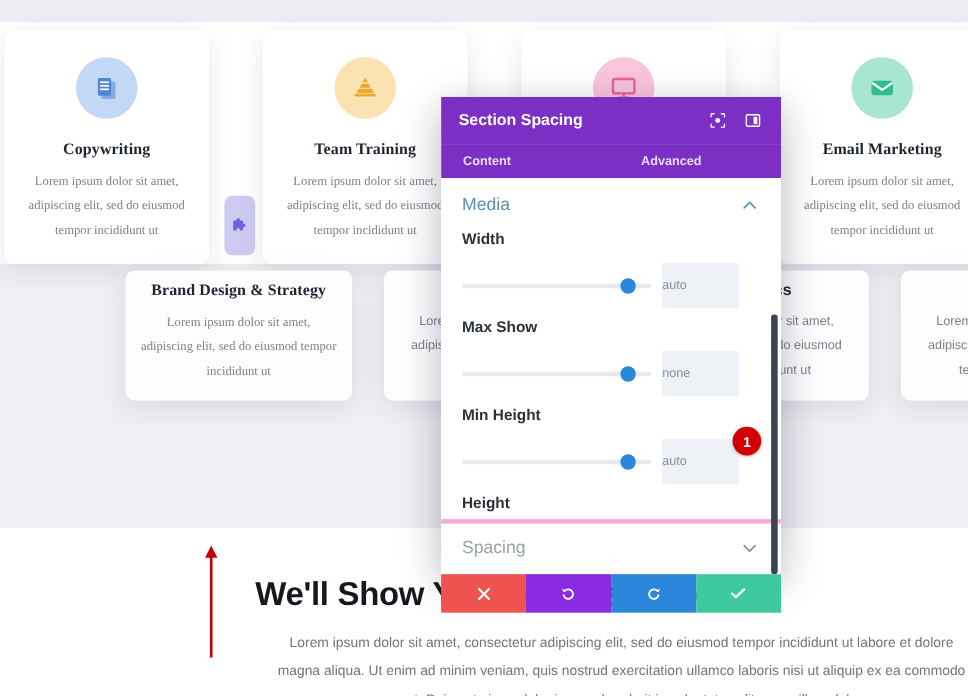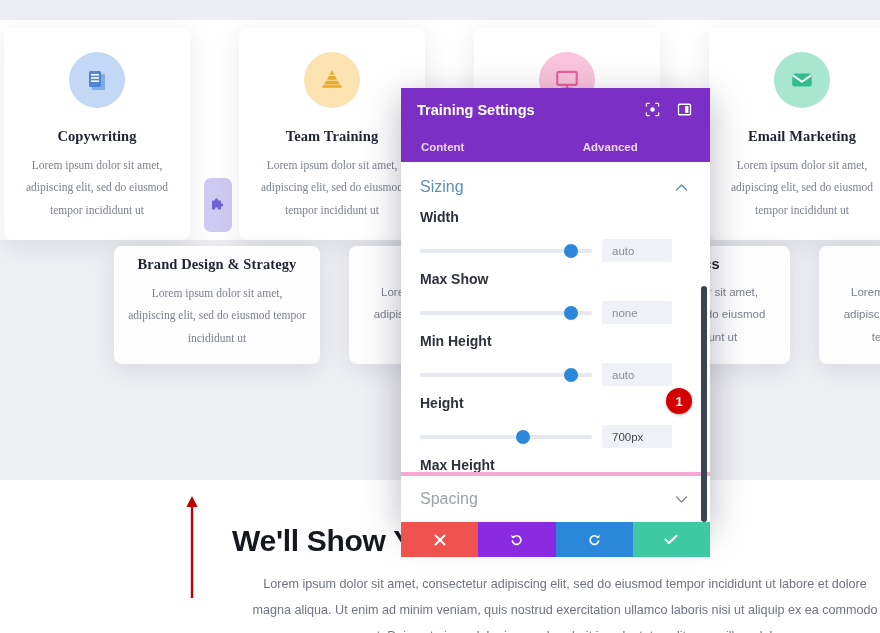--- a/index.html
+++ b/index.html
@@ -94,22 +94,22 @@
 
   .field { padding: 9px 19px 0 19px; }
   .field-label { font-size:14px; font-weight:bold; color:#2c313a; }
   .field-row { display:flex; align-items:center; margin-top:14px; gap:10px; }
   .slider { position:relative; width:172px; height:4px; background:#e6e9ef; border-radius:2px; }
   .slider .knob {
     position:absolute; top:-5px; width:14px; height:14px; border-radius:50%;
     background:#2b87da; transform:translateX(-7px);
   }
   .value-box {
-    width:70px; height:23px; background:#eef1f5; border-radius:2px;
-    display:flex; align-items:center; padding-left:10px;
+    width:70px; height:41px; background:#eef1f5; border-radius:2px;
+    display:flex; align-items:center; 
     font-size:11.5px; color:#8a9099;
   }
   .value-box.filled { color:#454a53; }
 
   .section-foot {
     position:absolute; left:0; bottom:0; width:100%;
     padding:14px 22px 14px 19px; display:flex; align-items:center;
     justify-content:space-between; border-top:4px solid #f9a8d4; background:#fff;
   }
   .section-foot .section-title { color:#9aa1ab; }
@@ -238,21 +238,21 @@
   <div class="arrow">
     <svg width="14" height="104" viewBox="0 0 14 104">
       <line x1="7" y1="104" x2="7" y2="12" stroke="#c00000" stroke-width="2.4"></line>
       <path d="M7 2 L12.6 13 L1.4 13 Z" fill="#c00000"></path>
     </svg>
   </div>
 
   <div class="panel">
 
     <div class="panel-head">
-      <div class="panel-title">Training Settings</div>
+      <div class="panel-title">Section Spacing</div>
       <div class="head-icon">
         <svg width="15" height="15" viewBox="0 0 16 16">
           <path d="M1.5 4.5V2.2a.7.7 0 0 1 .7-.7h2.3M11.5 1.5h2.3a.7.7 0 0 1 .7.7v2.3M14.5 11.5v2.3a.7.7 0 0 1-.7.7h-2.3M4.5 14.5H2.2a.7.7 0 0 1-.7-.7v-2.3" fill="none" stroke="#fff" stroke-width="1.3" stroke-linecap="round"></path>
           <circle cx="8" cy="8" r="2.4" fill="#fff"></circle>
         </svg>
       </div>
       <div class="head-icon">
         <svg width="15" height="15" viewBox="0 0 16 16">
           <rect x="1.6" y="2.4" width="12.8" height="11.2" rx="1.2" fill="none" stroke="#fff" stroke-width="1.4"></rect>
           <rect x="8.6" y="4.4" width="3.6" height="7.2" fill="#fff"></rect>
@@ -262,21 +262,21 @@
 
     <div class="tabs">
       <div class="tab">Content</div>
       <div class="tab active">Design</div>
       <div class="tab">Advanced</div>
     </div>
 
     <div class="panel-body">
 
       <div class="section-head">
-        <div class="section-title">Sizing</div>
+        <div class="section-title">Media</div>
         <div>
           <svg width="13" height="9" viewBox="0 0 13 9">
               <path d="M1.5 7 L6.5 2 L11.5 7" fill="none" stroke="#5f8fb4" stroke-width="1.5" stroke-linecap="round" stroke-linejoin="round"></path>
             </svg>
         </div>
       </div>
 
       <div class="field">
         <div class="field-label">Width</div>
         <div class="field-row">

